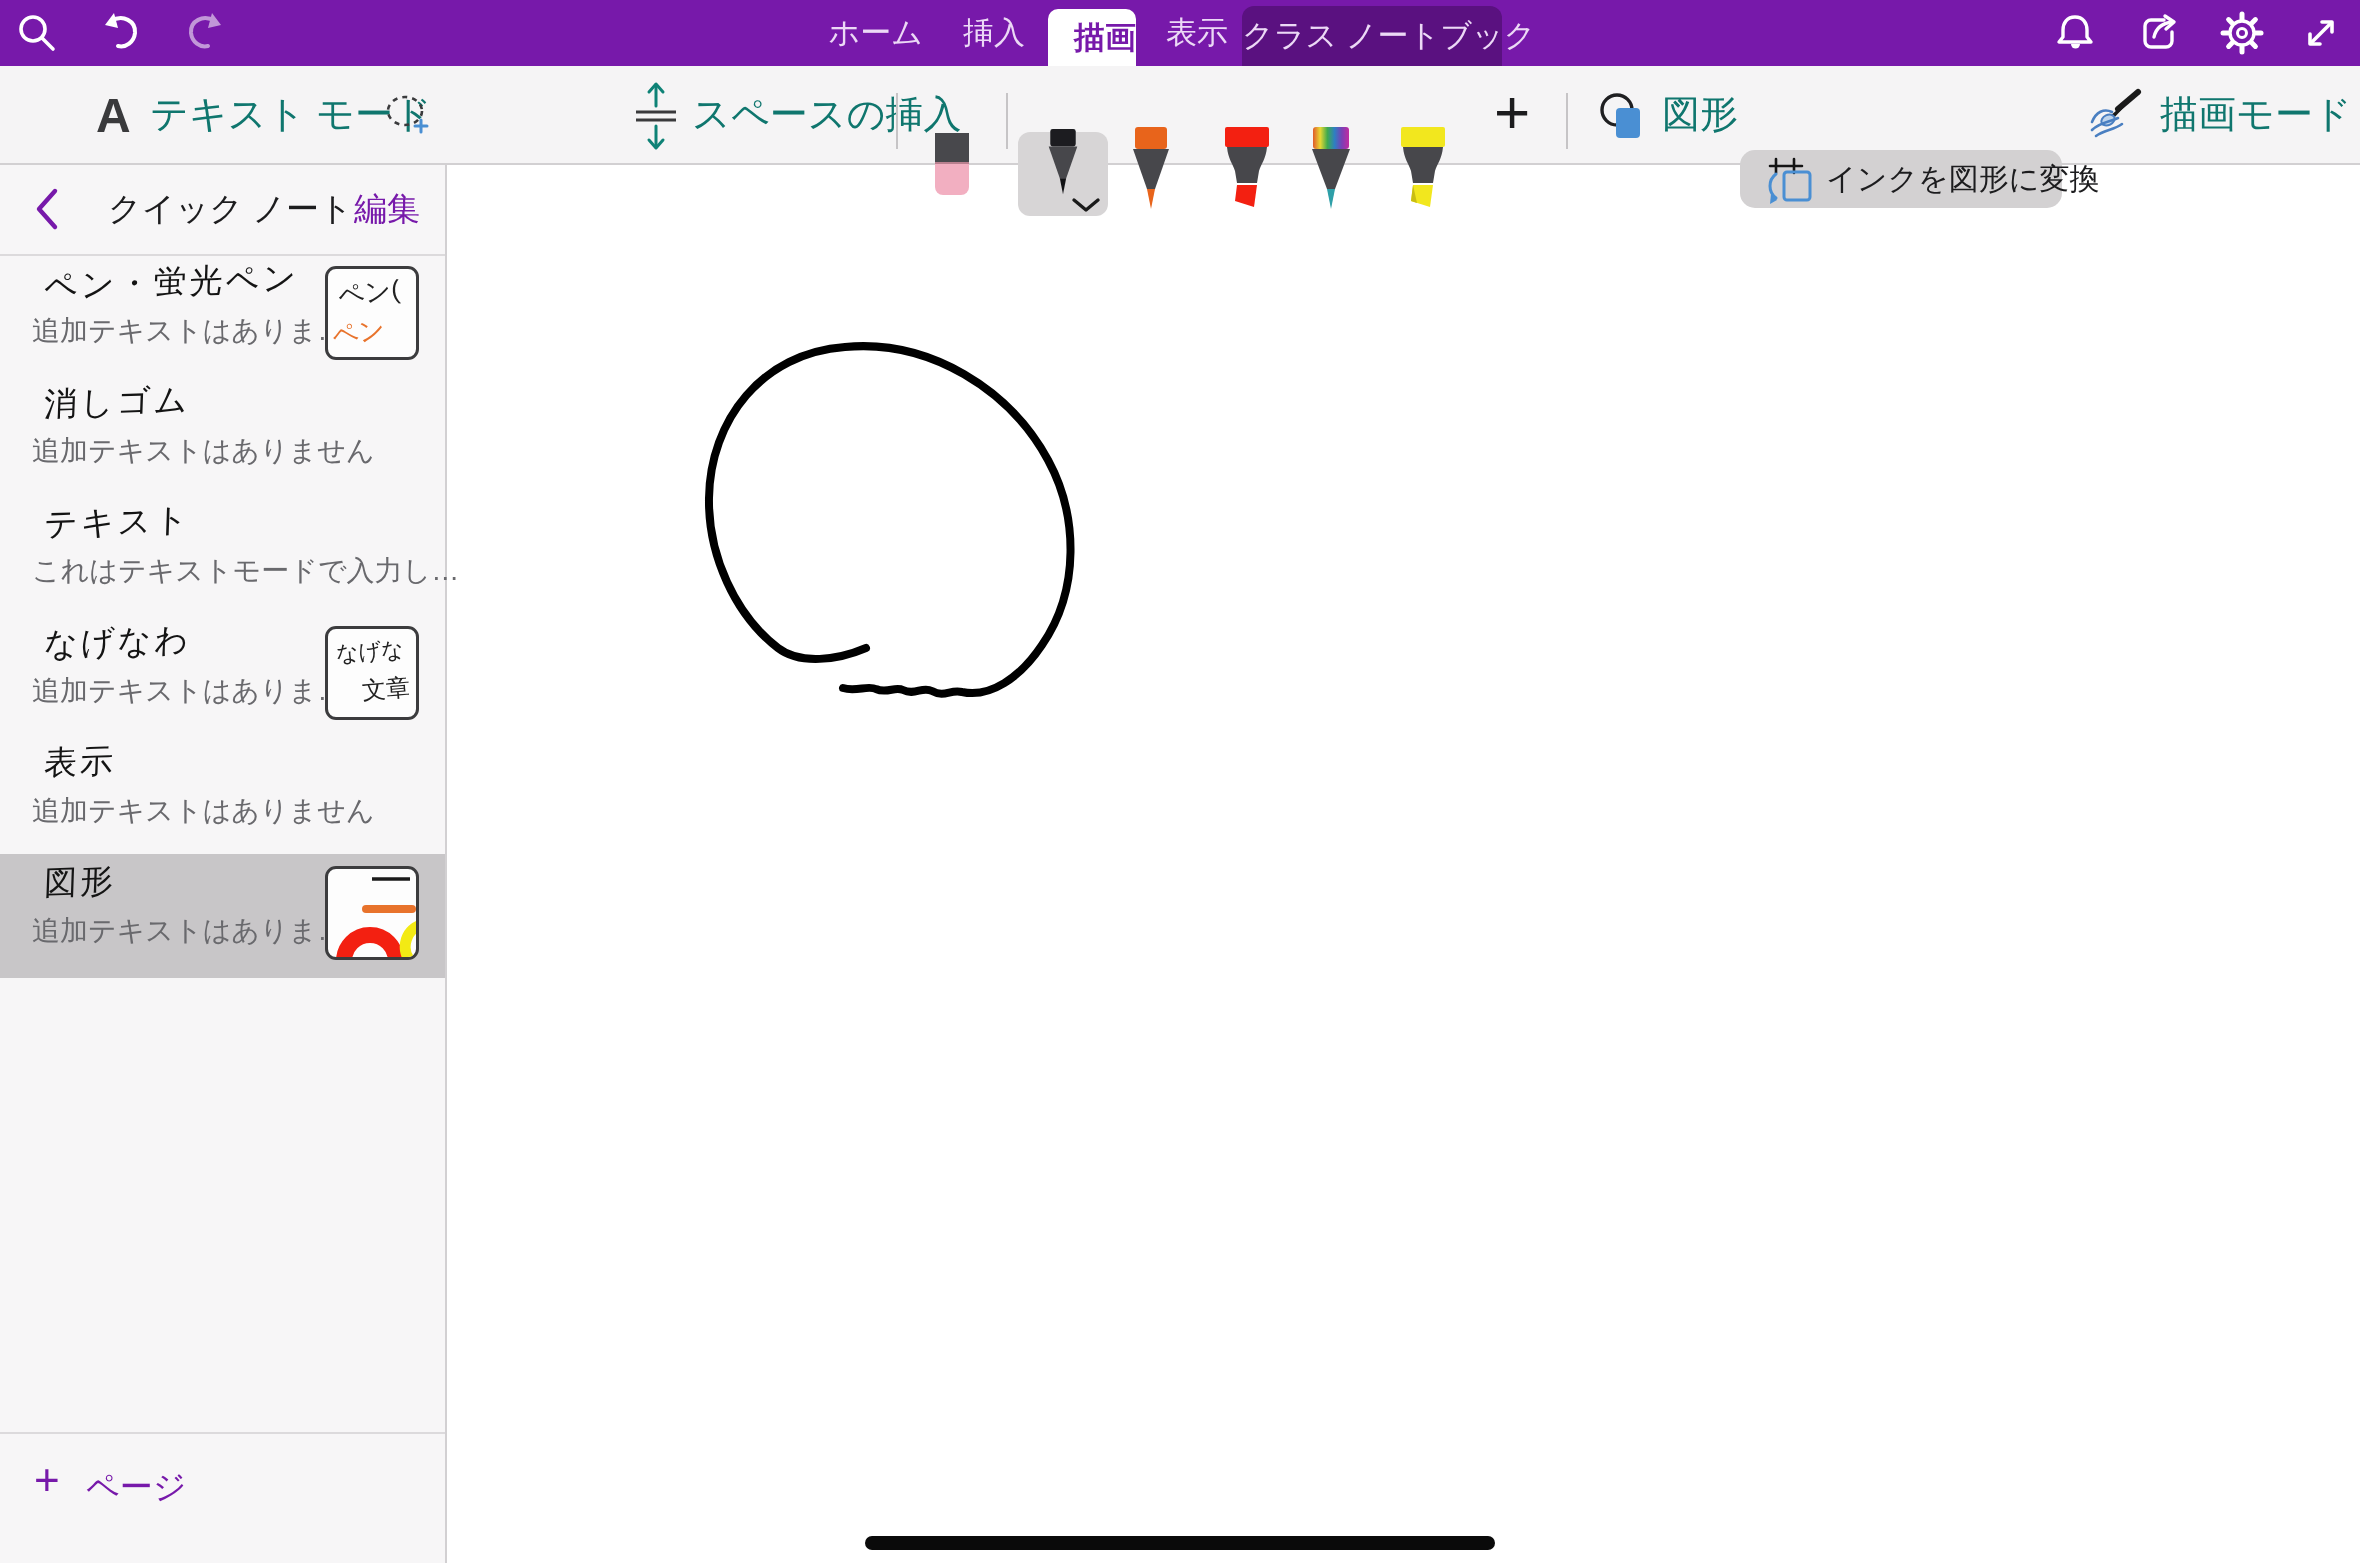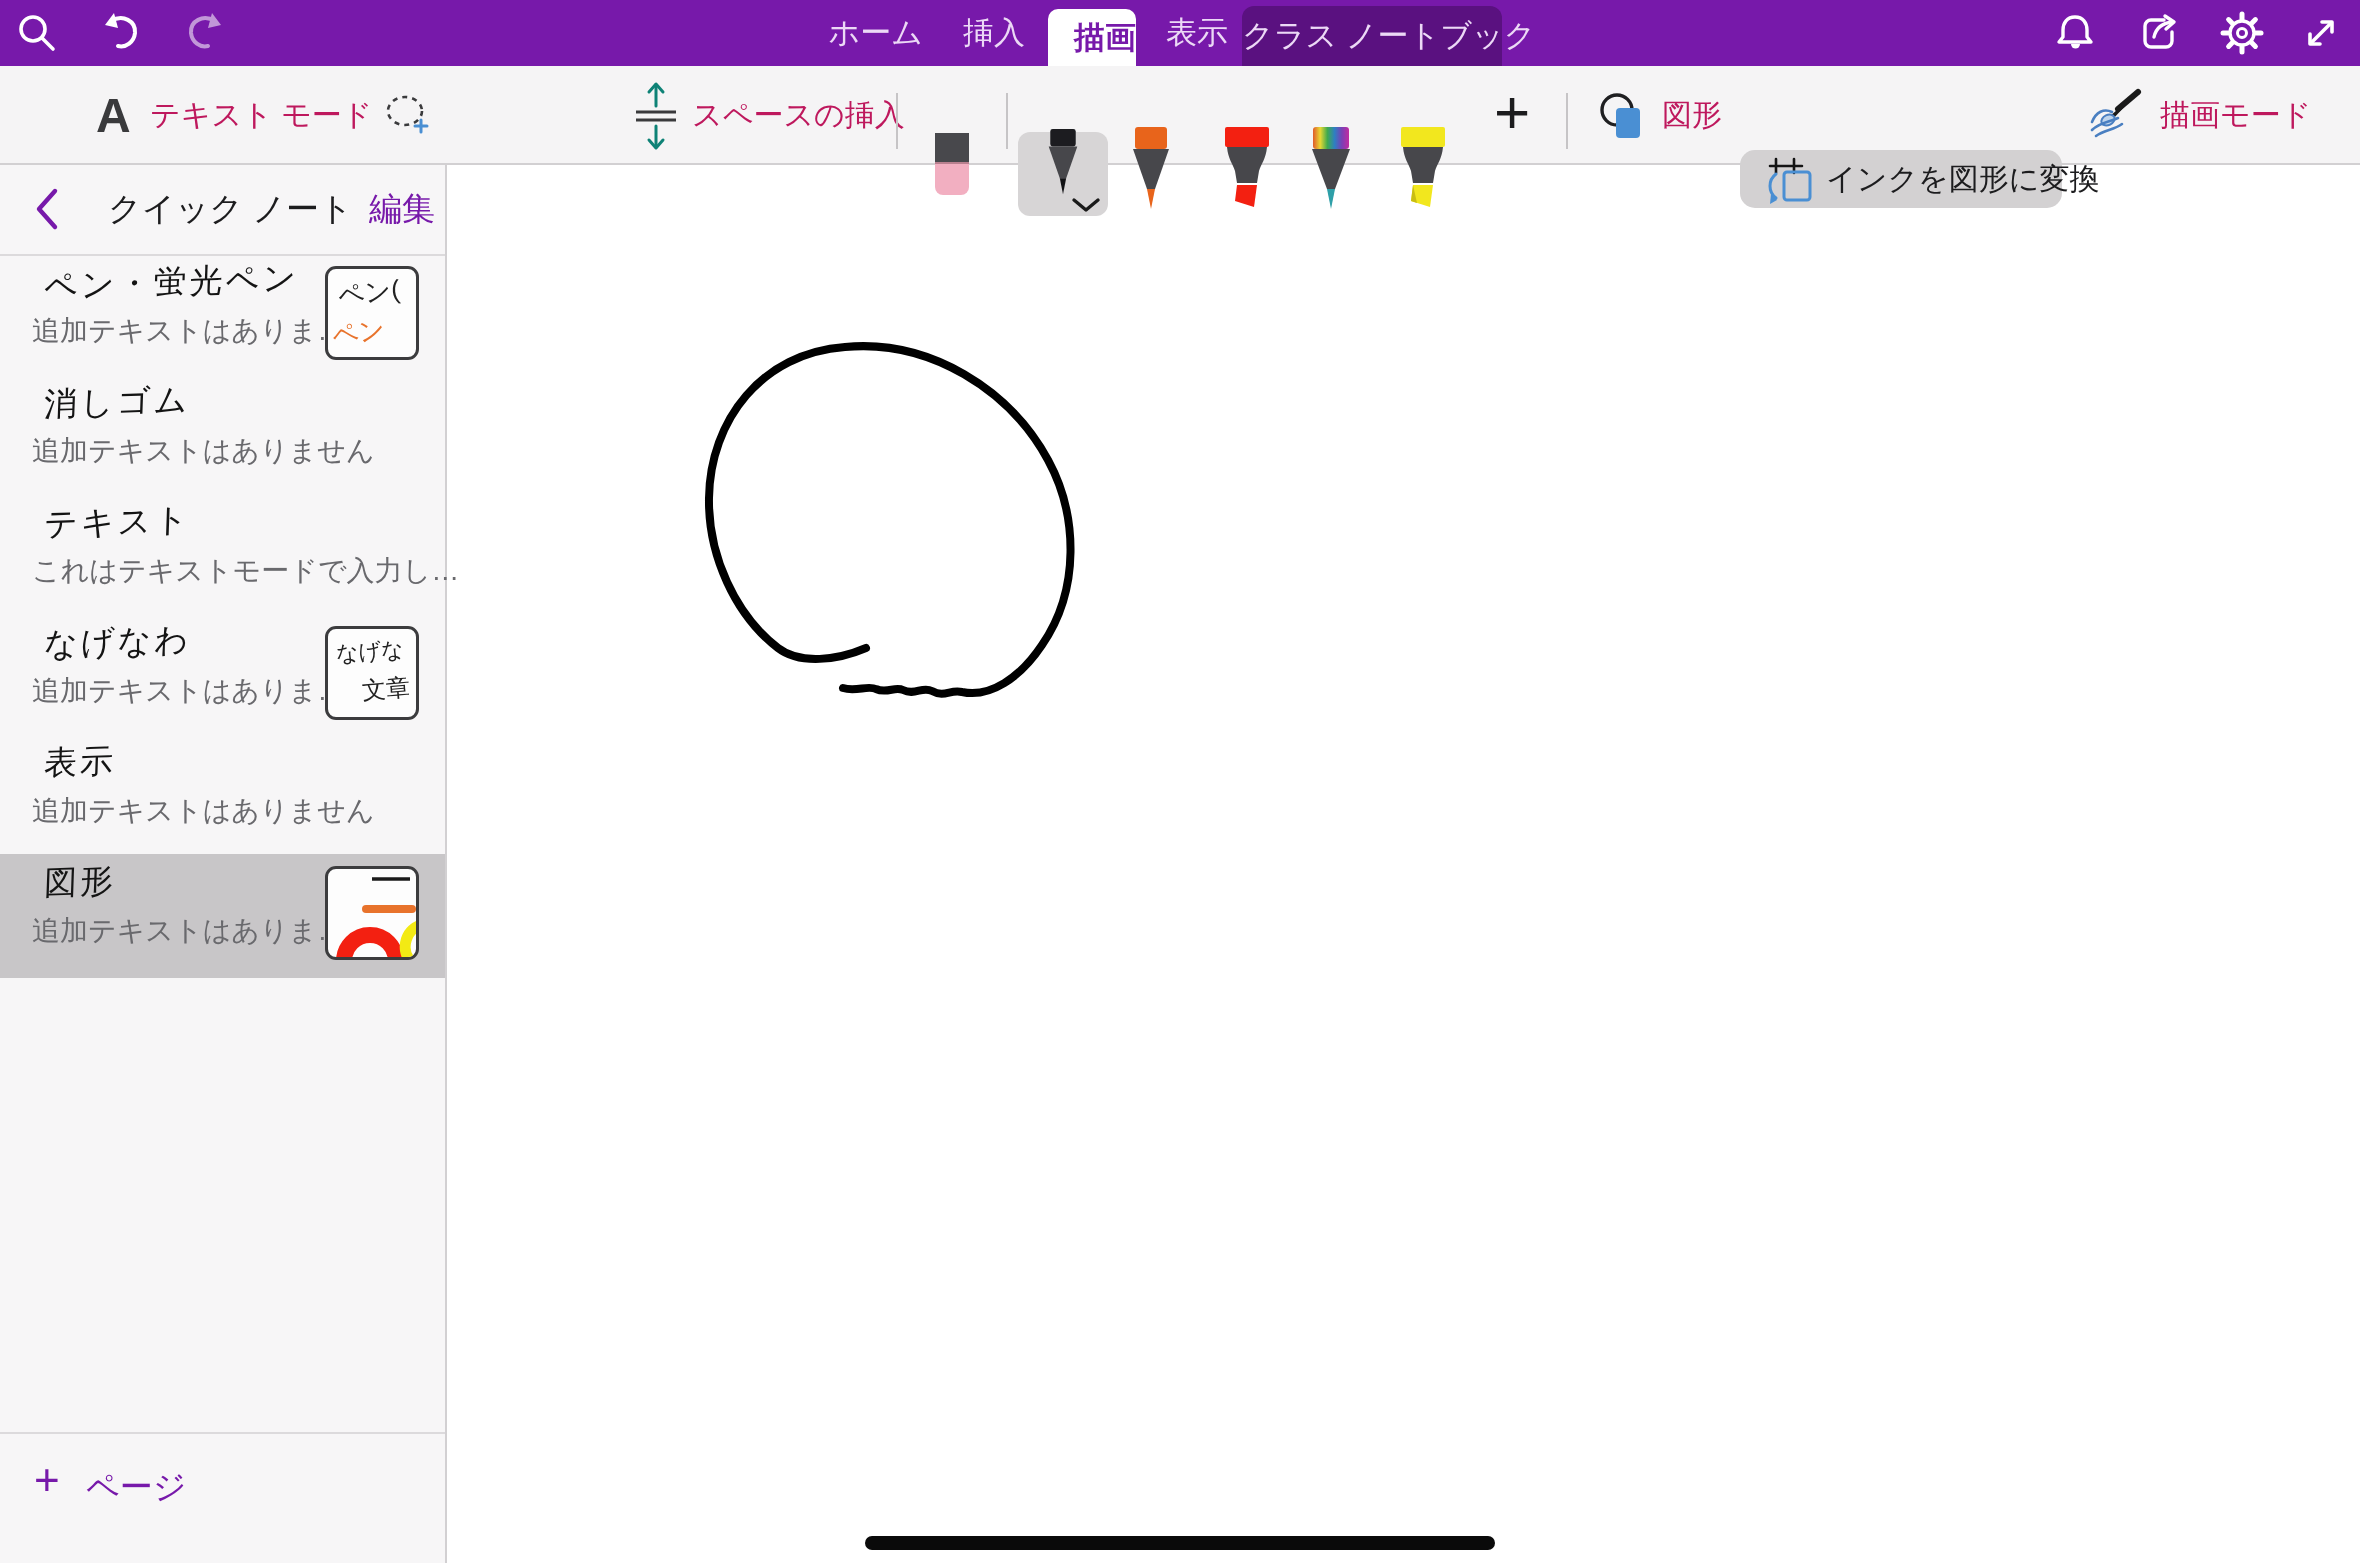--- a/index.html
+++ b/index.html
@@ -11,31 +11,31 @@
   .topbar{left:0;top:0;width:2360px;height:66px;background:#7719aa;z-index:20;}
   .topbar svg{display:block;}
   .tb-icon{position:absolute;top:10px;width:46px;height:46px;cursor:pointer;}
   .tab{position:absolute;top:0;height:66px;line-height:66px;color:#ecd9f6;font-size:31px;
        text-align:right;cursor:pointer;white-space:nowrap;}
   .tab.sel{background:#ffffff;color:#7719aa;border-radius:10px 10px 0 0;top:9px;height:57px;line-height:57px;font-weight:bold;}
   .tab.notebook{background:#5a1180;border-radius:12px 12px 0 0;top:6px;height:60px;line-height:60px;}
 
   
   .toolbar{left:0;top:66px;width:2360px;height:97px;background:#f5f4f5;border-bottom:2px solid #d2d0d2;z-index:10;}
-  .tool-label{position:absolute;top:0;height:97px;line-height:97px;font-size:30px;color:#be185d;white-space:nowrap;}
+  .tool-label{position:absolute;top:0;height:97px;line-height:97px;font-size:38px;color:#0f766e;white-space:nowrap;}
   .vdiv{position:absolute;top:27px;height:56px;width:2px;background:#c6c4c6;}
   .penwrap{position:absolute;z-index:25;}
   .sel-pen-box{position:absolute;left:1018px;top:66px;width:90px;height:84px;background:#d7d5d6;border-radius:12px;z-index:24;cursor:pointer;}
   .graybtn{position:absolute;left:1740px;top:84px;width:322px;height:58px;background:#d3d1d2;border-radius:15px;cursor:pointer;}
 
   
   .sidebar{left:0;top:163px;width:445px;height:1400px;background:#f7f6f7;border-right:2px solid #d2d0d2;z-index:5;}
   .sb-header{position:absolute;left:0;top:0;width:445px;height:91px;border-bottom:2px solid #dcdadc;}
   .sb-title{position:absolute;left:108px;top:0;width:220px;height:91px;line-height:91px;font-size:33px;color:#1c1c1e;text-align:center;white-space:nowrap;}
-  .sb-edit{position:absolute;right:10px;top:0;height:91px;line-height:91px;font-size:33px;color:#7719aa;cursor:pointer;}
+  .sb-edit{position:absolute;right:25px;top:0;height:91px;line-height:91px;font-size:33px;color:#7719aa;cursor:pointer;}
   .row{position:absolute;left:0;width:445px;height:120px;cursor:pointer;}
   .row.sel{background:#c8c6c8;height:124px;}
   .row .hw{position:absolute;left:44px;top:6px;font-size:33px;color:#141414;transform:rotate(-2deg) skewX(-4deg);letter-spacing:3px;white-space:nowrap;}
   .row .sub{position:absolute;left:32px;top:58px;font-size:28px;color:#69696d;white-space:nowrap;}
   .thumb{position:absolute;left:325px;top:12px;width:88px;height:88px;background:#fdfdfd;border:3px solid #3c3c3e;border-radius:11px;overflow:hidden;}
   .sb-foot-div{position:absolute;left:0;top:1269px;width:445px;height:2px;background:#dcdadc;}
   .addpage{position:absolute;left:0px;top:1292px;width:445px;height:60px;cursor:pointer;}
   .addpage .plus{position:absolute;left:34px;top:0px;font-size:44px;font-weight:300;color:#7719aa;}
   .addpage .lbl{position:absolute;left:86px;top:10px;font-size:33px;color:#7719aa;}
 

